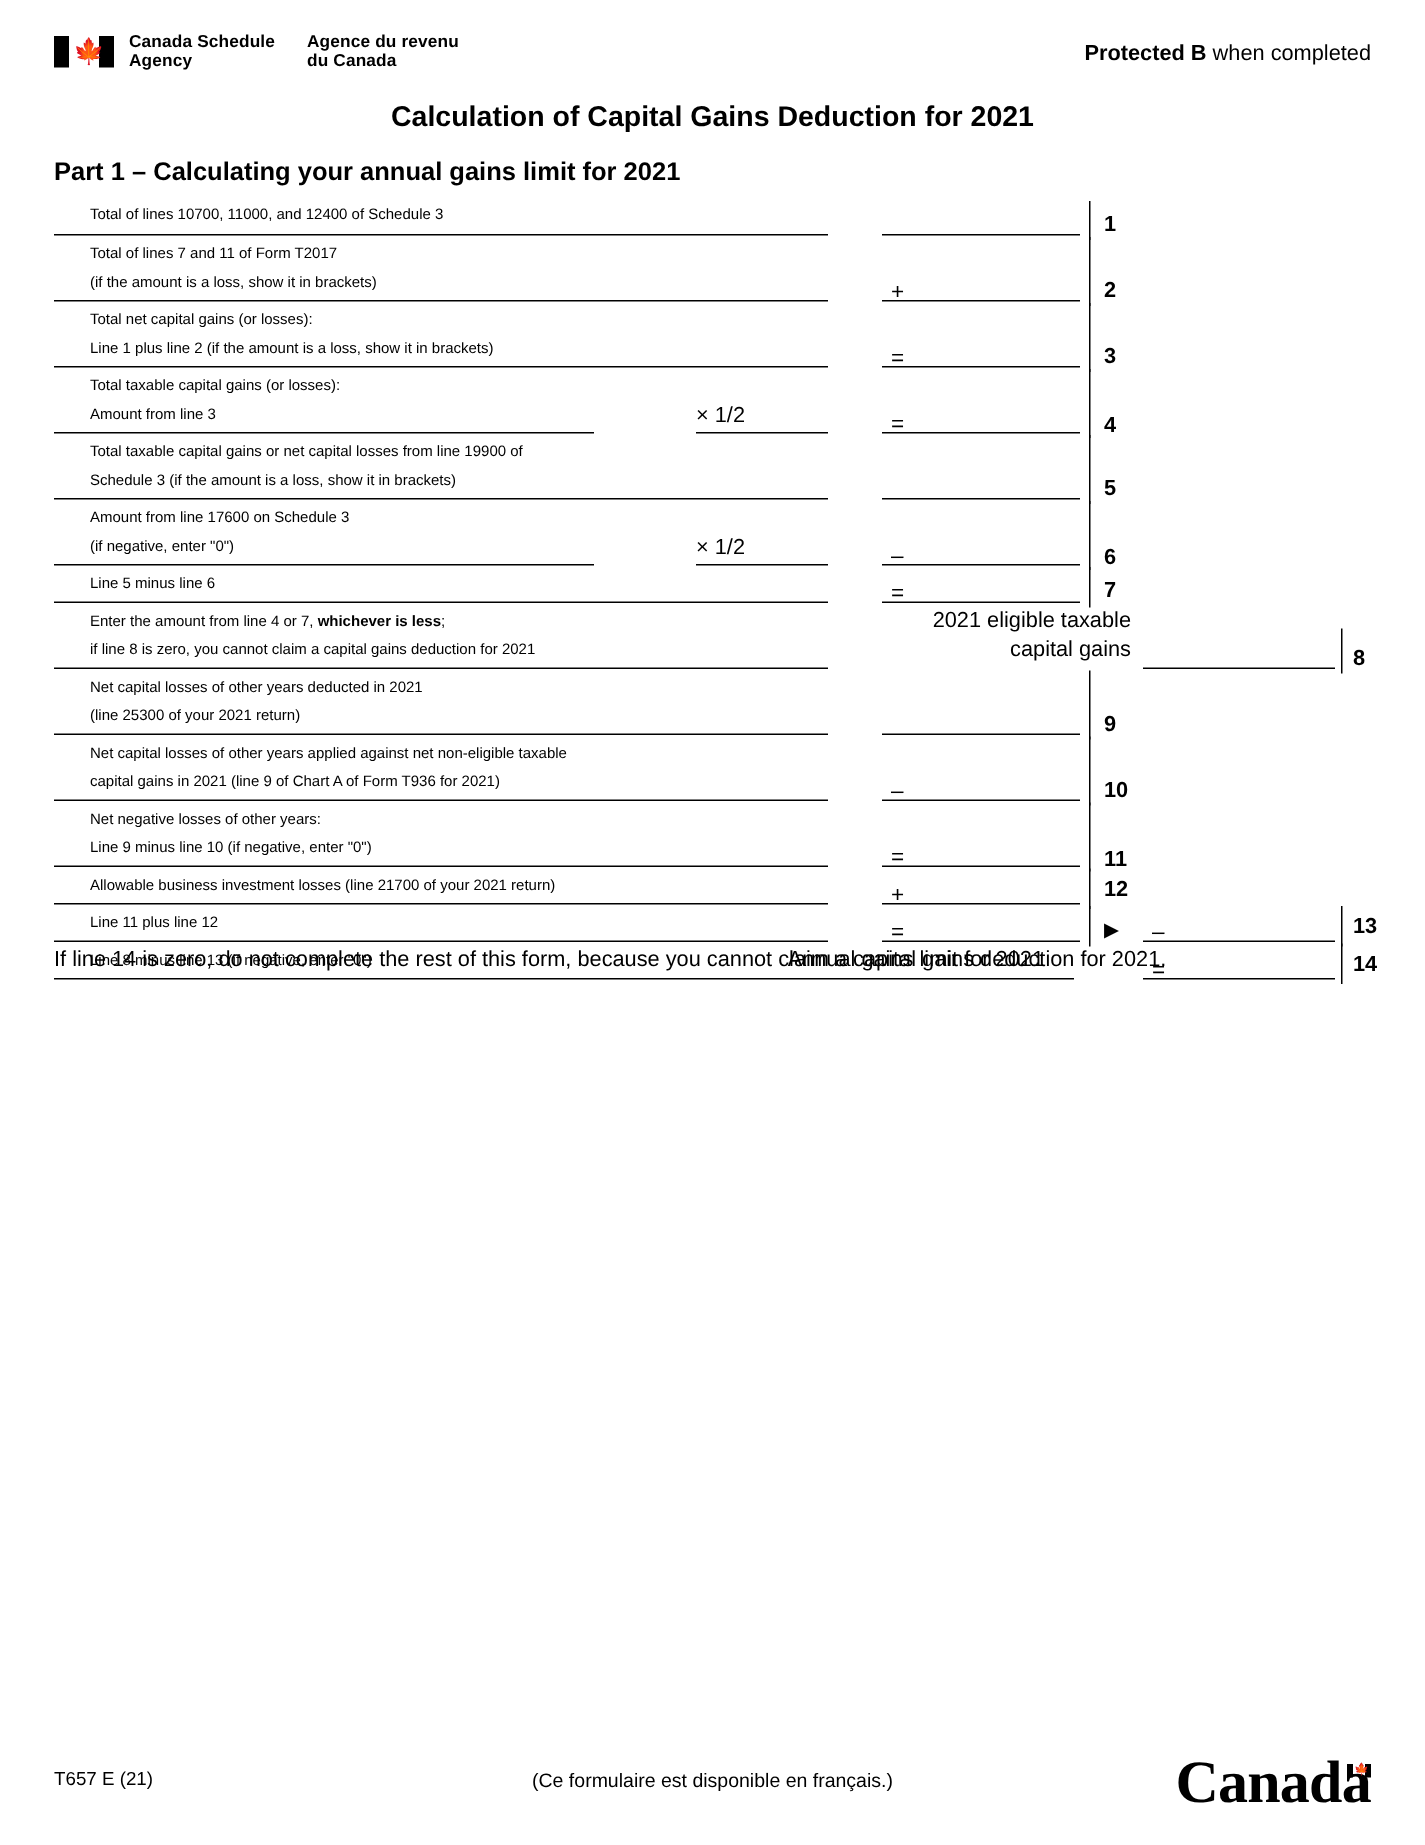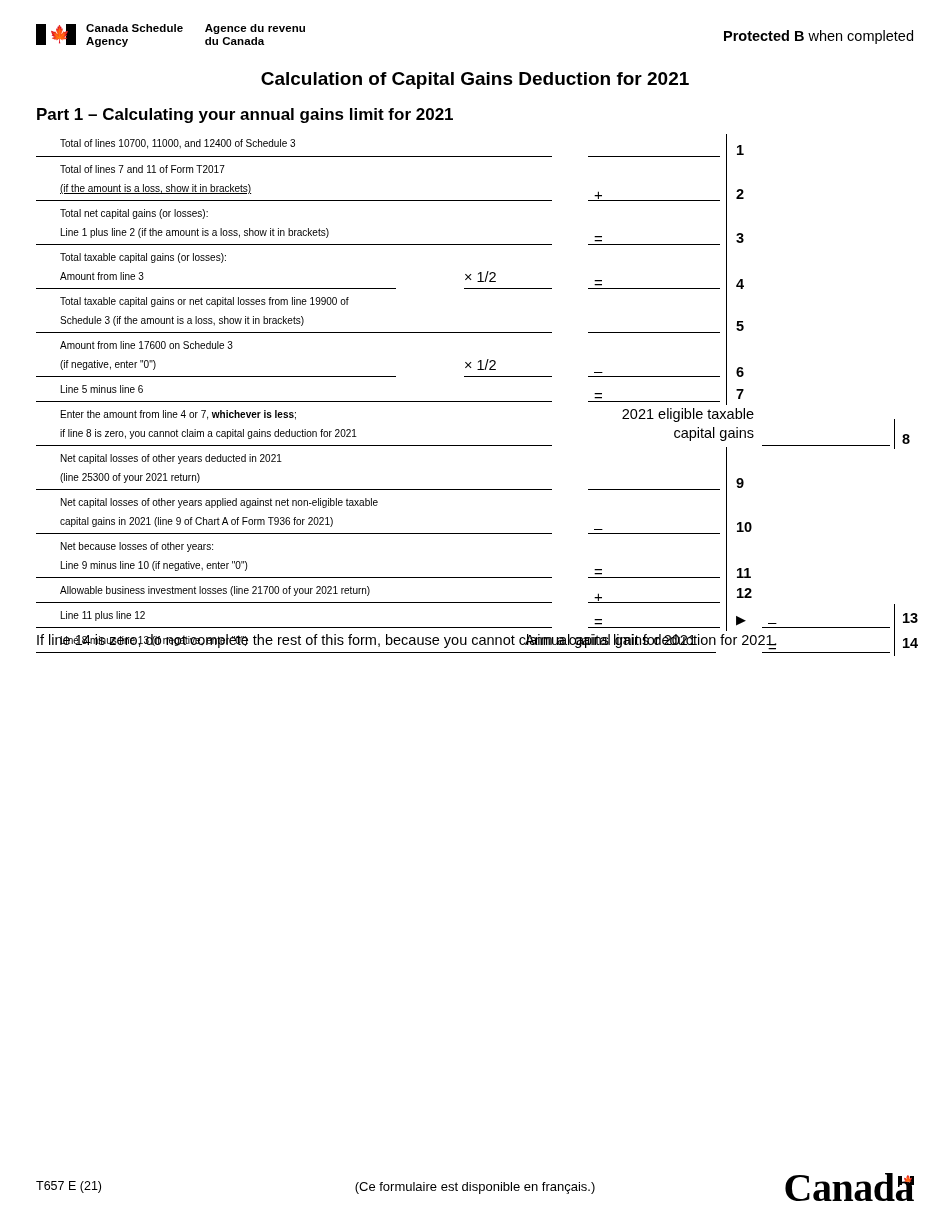--- a/index.html
+++ b/index.html
@@ -288,21 +288,21 @@
     <div class="row" style="height:24px;">
       <div class="desc" style="top:0;">Total of lines 10700, 11000, and 12400 of Schedule 3</div>
       <div class="rule" style="top:22px;"></div>
       <div class="amountbox" style="top:22px;"></div>
       <div class="vline" style="top:0px;height:26px;"></div>
       <div class="lineno" style="top:8px;">1</div>
     </div>
 
     <div class="row" style="height:44px;">
       <div class="desc" style="top:2px;">Total of lines 7 and 11 of Form T2017</div>
-      <div class="desc" style="top:21px;text-decoration:underline;">(if the amount is a loss, show it in brackets)</div>
+      <div class="desc" style="top:21px;">(if the amount is a loss, show it in brackets)</div>
       <div class="rule" style="top:42px;"></div>
       <div class="op" style="top:28px;">+</div>
       <div class="amountbox" style="top:42px;"></div>
       <div class="vline" style="top:0px;height:46px;"></div>
       <div class="lineno" style="top:28px;">2</div>
     </div>
 
     <div class="row" style="height:44px;">
       <div class="desc" style="top:2px;">Total net capital gains (or losses):</div>
       <div class="desc" style="top:21px;">Line 1 plus line 2 (if the amount is a loss, show it in brackets)</div>
@@ -381,21 +381,21 @@
       <div class="desc" style="top:2px;">Net capital losses of other years applied against net non-eligible taxable</div>
       <div class="desc" style="top:21px;">capital gains in 2021 (line 9 of Chart A of Form T936 for 2021)</div>
       <div class="rule" style="top:42px;"></div>
       <div class="op" style="top:28px;">–</div>
       <div class="amountbox" style="top:42px;"></div>
       <div class="vline" style="top:0px;height:46px;"></div>
       <div class="lineno" style="top:28px;">10</div>
     </div>
 
     <div class="row" style="height:44px;">
-      <div class="desc" style="top:2px;">Net because losses of other years:</div>
+      <div class="desc" style="top:2px;">Net negative losses of other years:</div>
       <div class="desc" style="top:21px;">Line 9 minus line 10 (if negative, enter "0")</div>
       <div class="rule" style="top:42px;"></div>
       <div class="op" style="top:28px;">=</div>
       <div class="amountbox" style="top:42px;"></div>
       <div class="vline" style="top:0px;height:46px;"></div>
       <div class="lineno" style="top:30px;">11</div>
     </div>
 
     <div class="row" style="height:25px;">
       <div class="desc" style="top:2px;">Allowable business investment losses (line 21700 of your 2021 return)</div>

